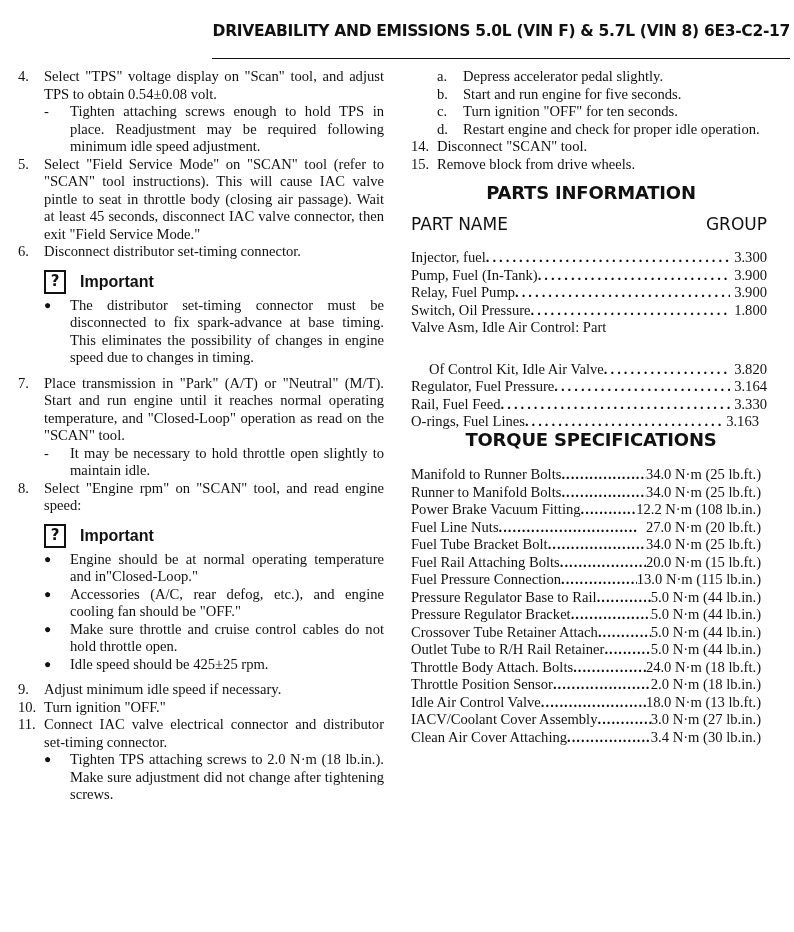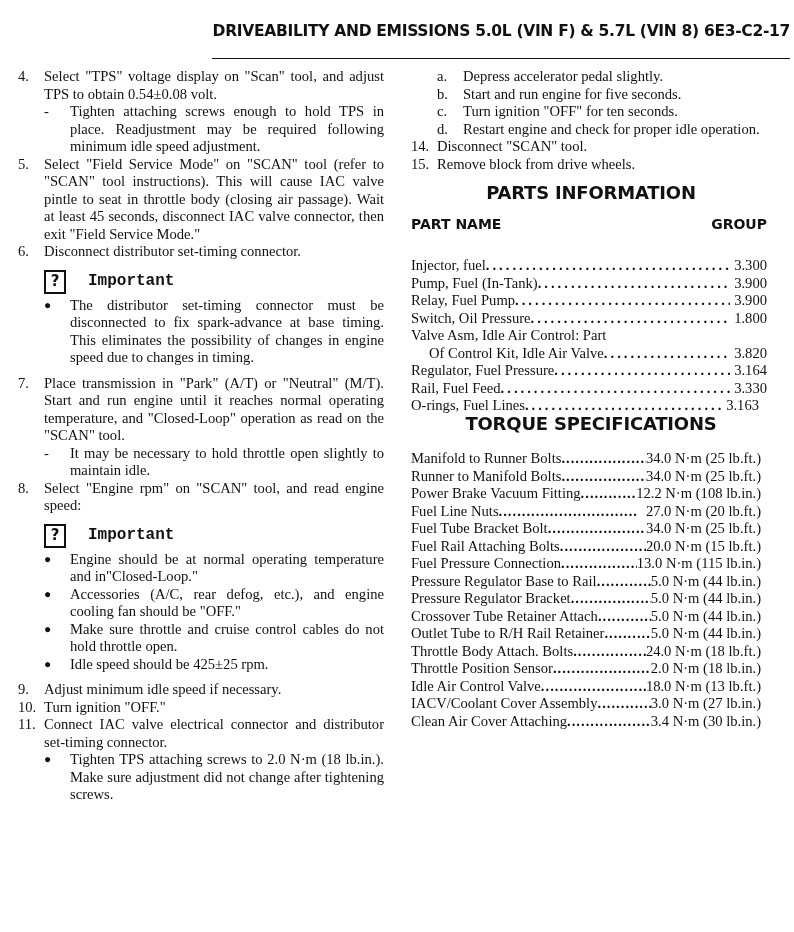--- a/index.html
+++ b/index.html
@@ -26,39 +26,39 @@
   .sub-letter .mark { width: 26px; flex: none; }
   .sub-letter .body { flex: 1; text-align: justify; }
 
   .important { margin-left: 26px; margin-top: 6px; margin-bottom: 8px; }
   .imp-head { display: flex; align-items: center; height: 30px; }
   .imp-icon {
     width: 22px; height: 24px; border: 2px solid #111; box-sizing: border-box;
     display: flex; align-items: center; justify-content: center; flex: none;
     font-family: "DejaVu Sans", sans-serif; font-size: 15px; font-weight: bold; line-height: 1;
   }
-  .imp-title { margin-left: 22px; font-family: Liberation Mono, monospace; font-weight: bold; font-size: 16px; }
+  .imp-title { margin-left: 14px; font-family: Liberation Sans, sans-serif; font-weight: bold; font-size: 16px; }
   .bullet { display: flex; }
   .bullet .dot { width: 26px; flex: none; font-size: 12px; }
   .bullet .body { flex: 1; text-align: justify; }
 
   .section-title {
     font-family: "DejaVu Sans", sans-serif; font-weight: bold; font-size: 18px;
     text-align: center; letter-spacing: -0.2px;
   }
   .parts-head {
     display: flex; justify-content: space-between;
-    font-family: "DejaVu Sans", sans-serif; font-weight: bold; font-size: 14px;
-    margin-top: 14px; margin-bottom: 24px; width: 356px;
+    font-family: "DejaVu Sans", sans-serif; font-weight: normal; font-size: 17px;
+    margin-top: 14px; margin-bottom: 16px; width: 356px;
   }
   .part-row { display: flex; width: 356px; white-space: nowrap; }
   .part-row .name { flex: none; }
   .part-row .leader { flex: 1; overflow: hidden; white-space: nowrap; letter-spacing: 3px; font-weight: bold; }
   .part-row .group { flex: none; text-align: right; padding-left: 4px; }
-  .part-cont { padding-left: 18px; }
+  .part-cont { padding-left: 18px; margin-top: 24px; }
 
   .torque-row { display: flex; width: 350px; white-space: nowrap; }
   .torque-row .name { flex: none; }
   .torque-row .leader { flex: 1; overflow: hidden; white-space: nowrap; letter-spacing: 1px; font-weight: bold; }
   .torque-row .val { flex: none; }
 </style>
 </head>
 <body>
 
 <div class="header">DRIVEABILITY AND EMISSIONS  5.0L  (VIN F)  &amp;  5.7L  (VIN 8)  6E3-C2-17</div>

